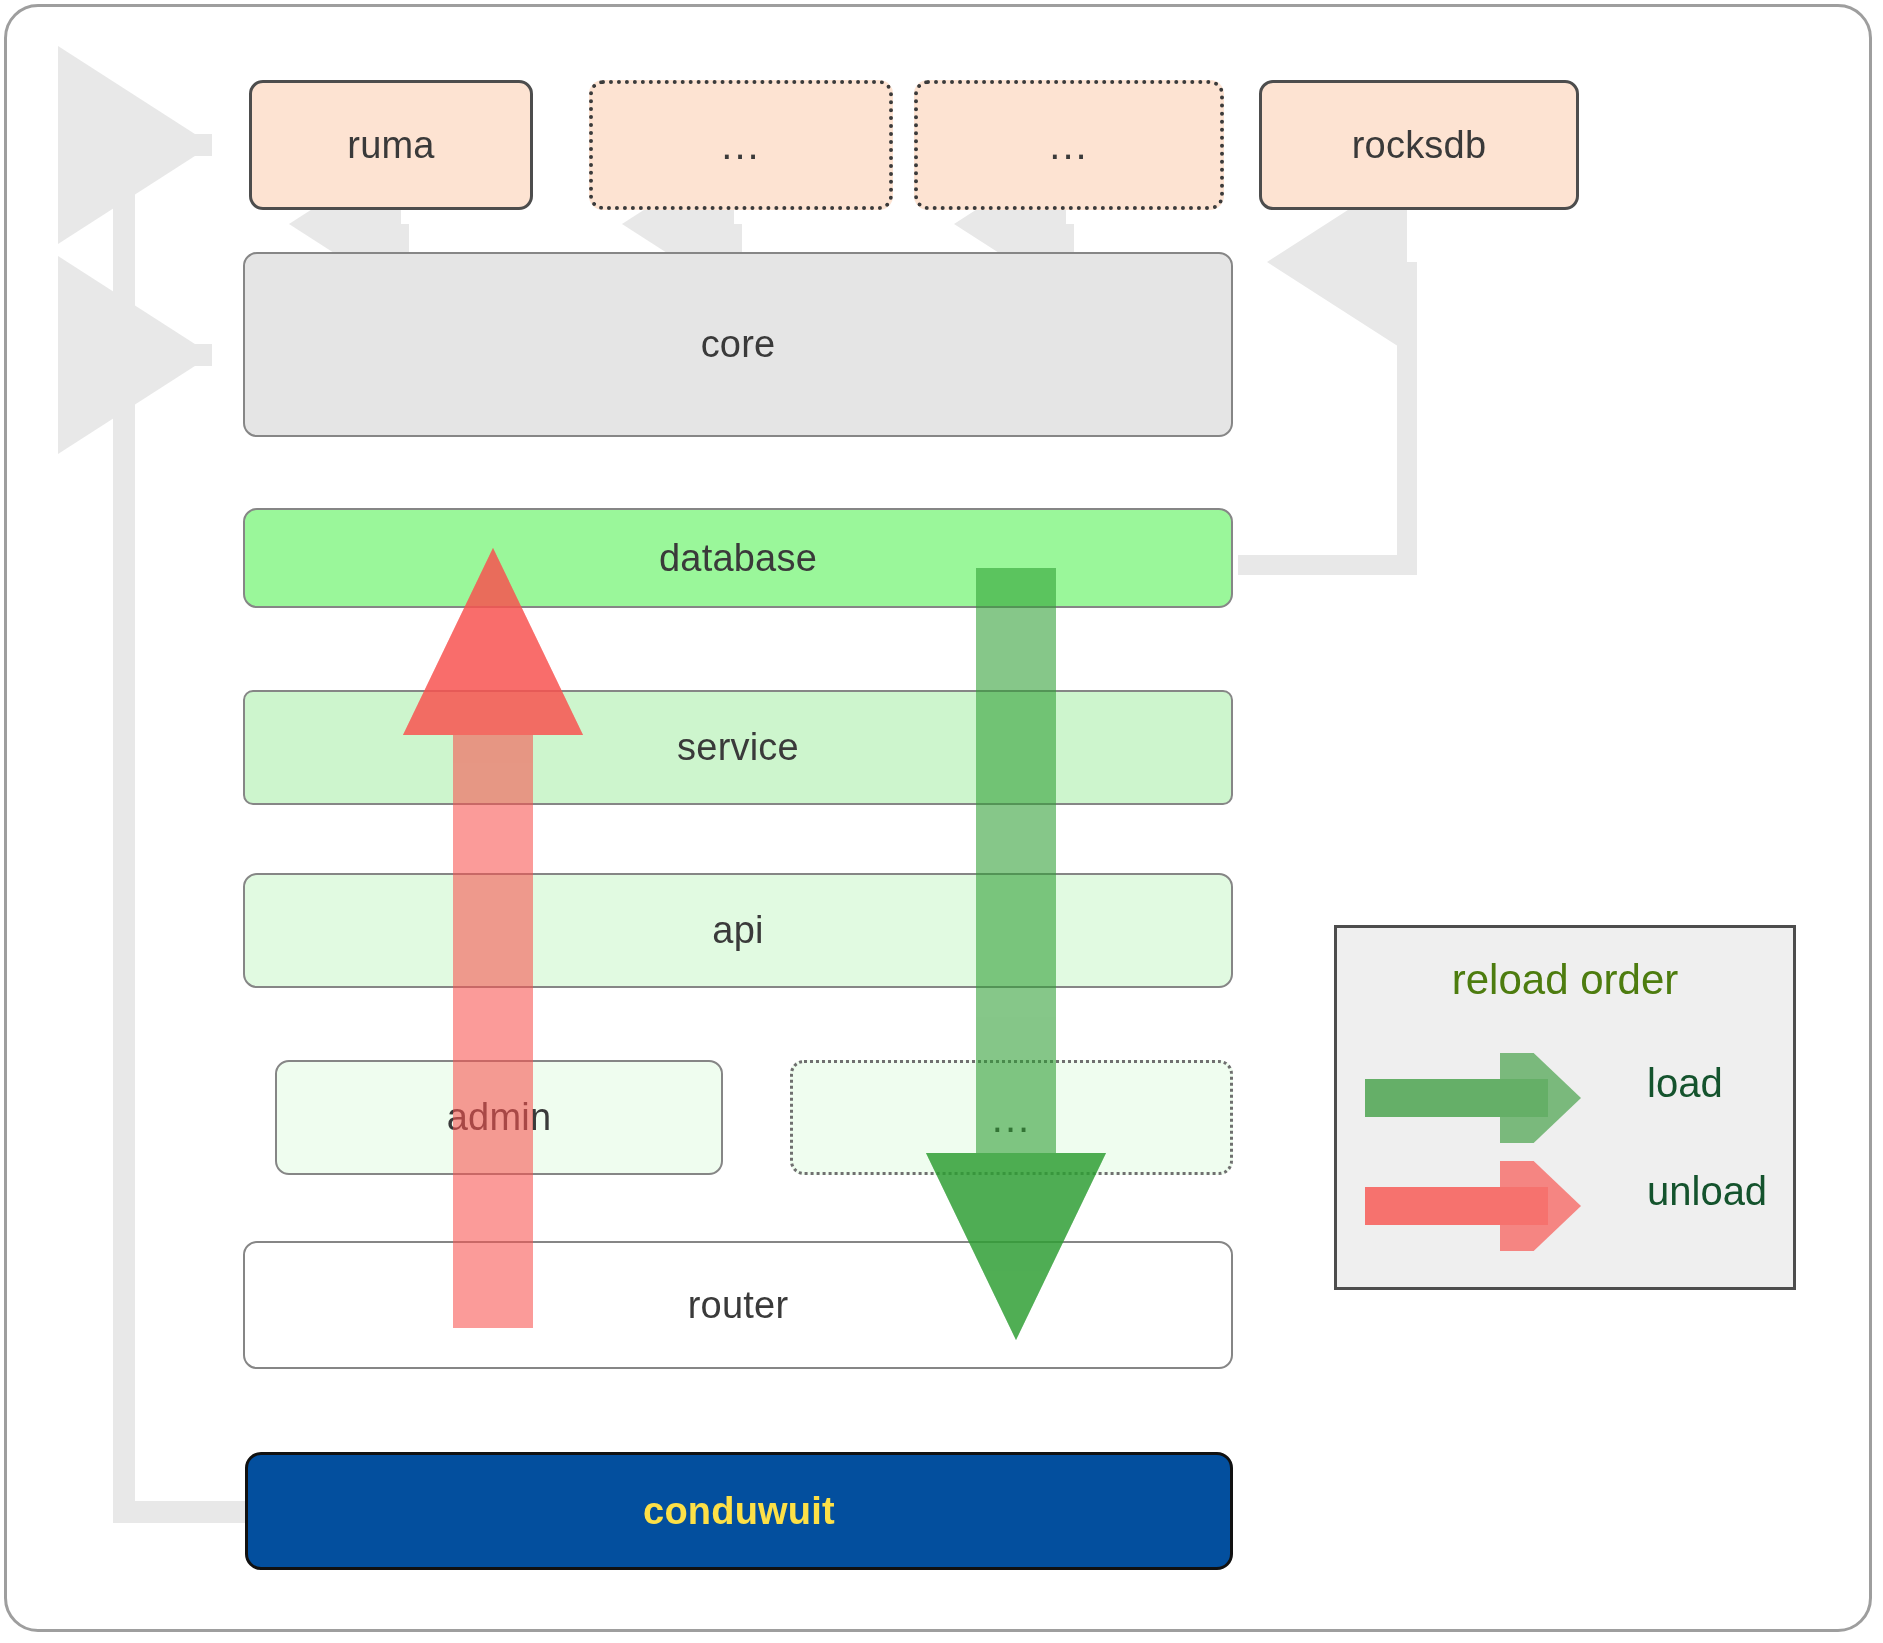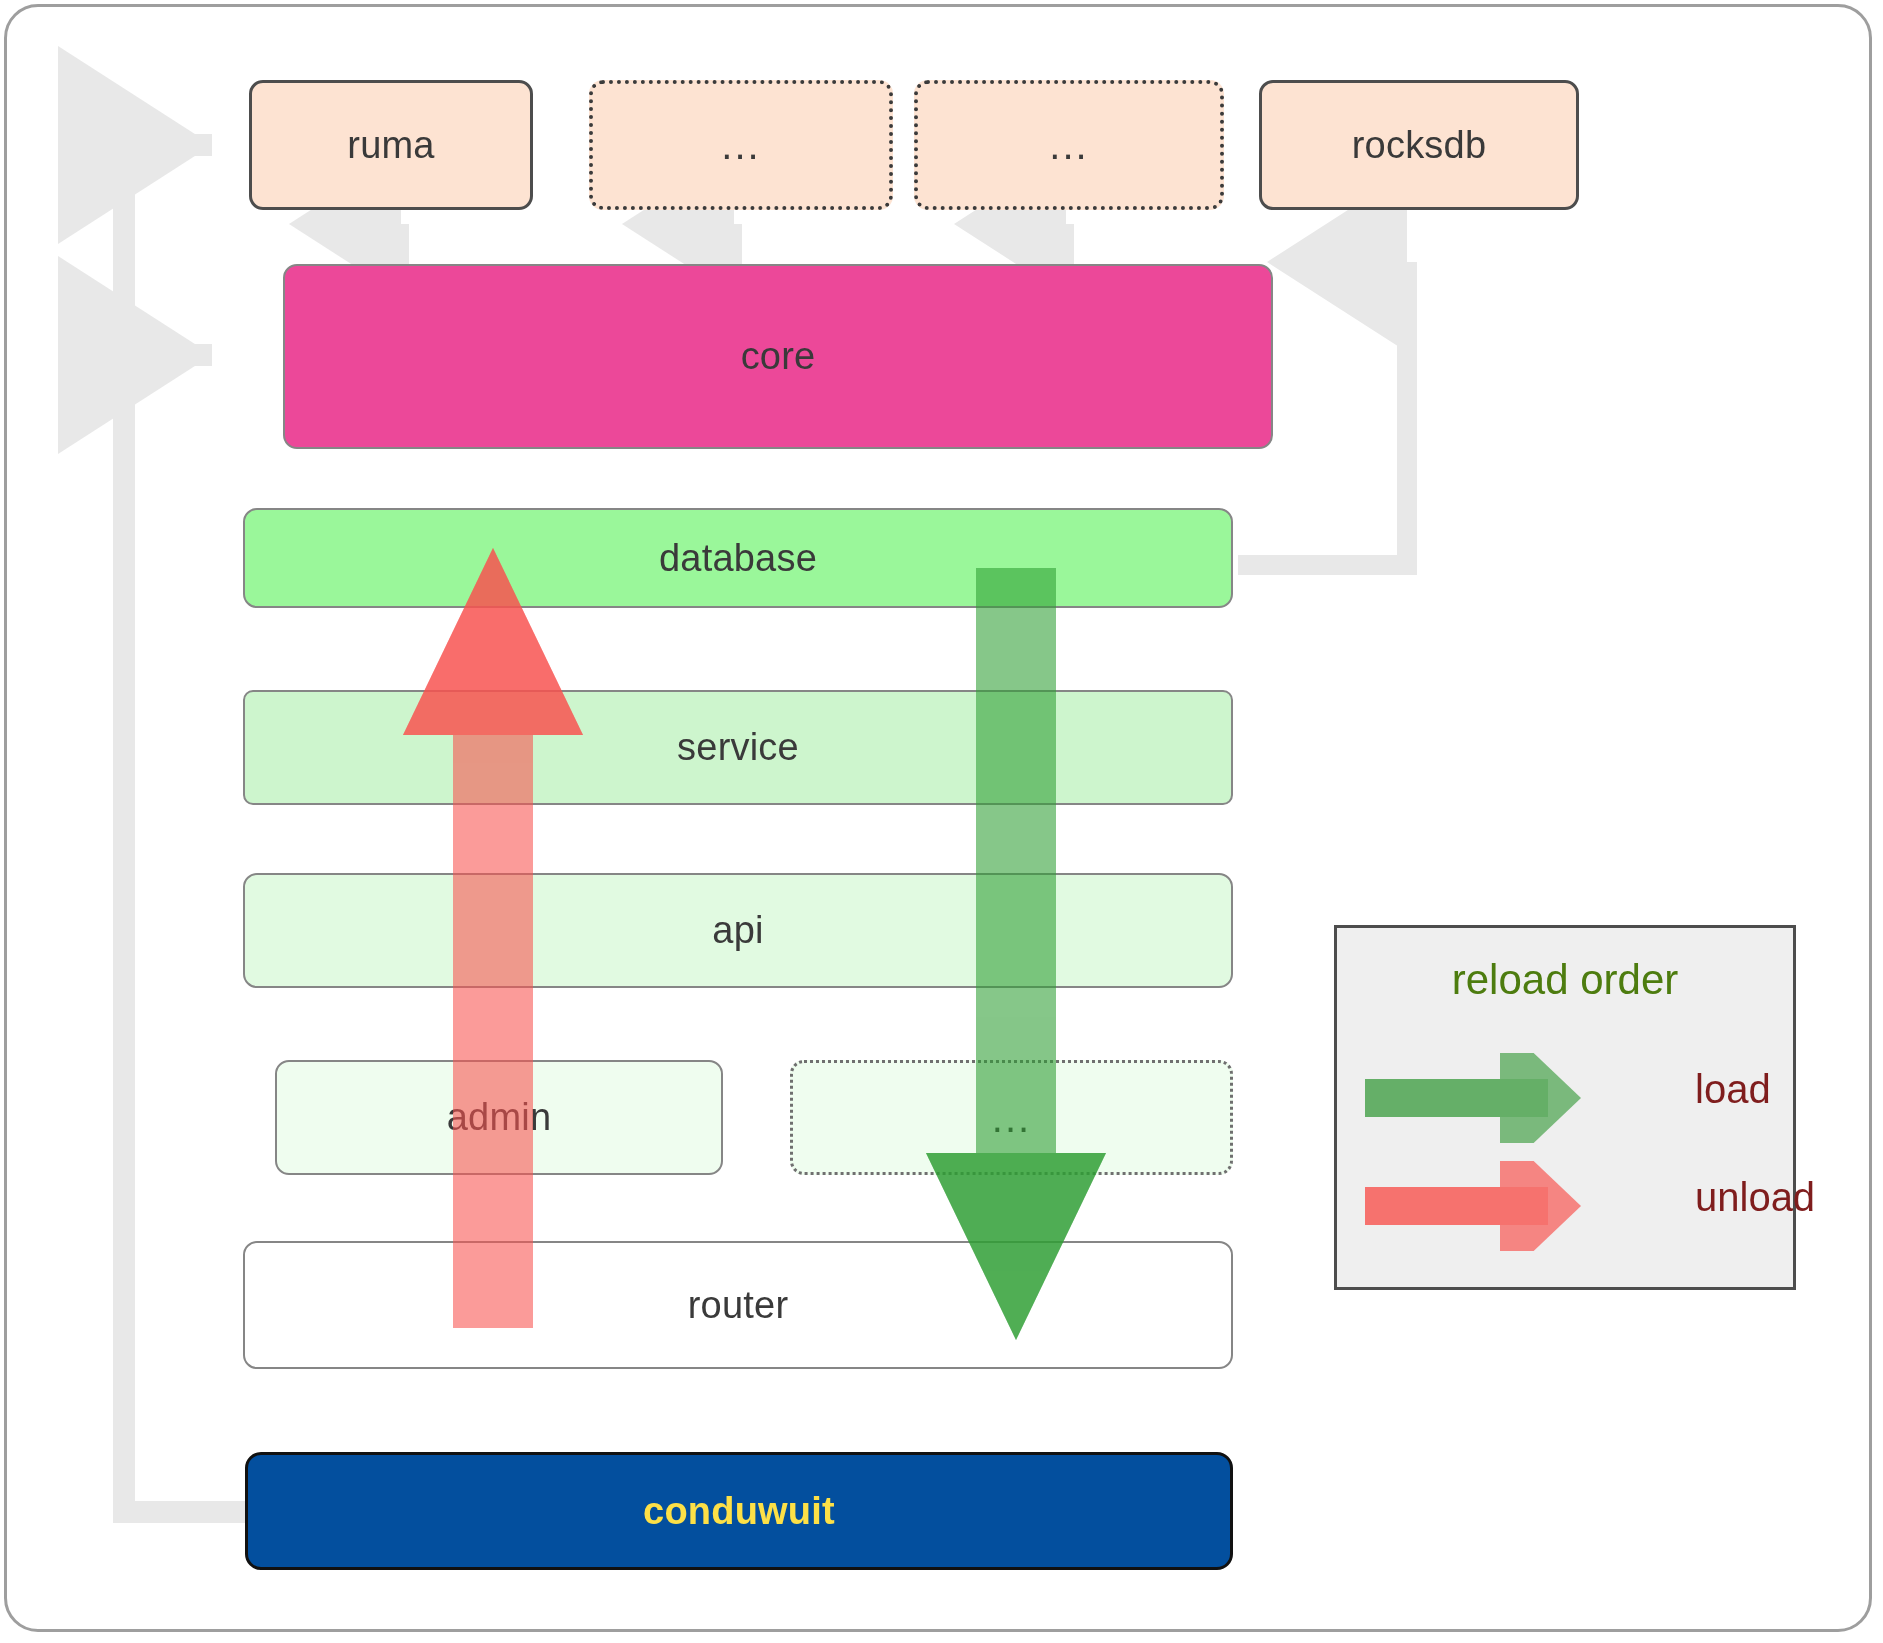--- a/index.html
+++ b/index.html
@@ -113,24 +113,23 @@
   }
   .legend-row {
     position: absolute;
     left: 0;
     width: 100%;
     height: 90px;
   }
   .legend-label {
     position: absolute;
     left: 310px;
-    top: 14px;
+    top: 8px;
     font-size: 40px;
-    color: #7f1d1d;
-    margin-left: 48px;
+    color: #14532d;
   }
   .legend-arrow {
     position: absolute;
     left: 28px;
     top: 0;
     width: 250px;
     height: 90px;
   }
 </style>
 </head>
@@ -168,21 +167,21 @@
   </div>
 
   <div class="node dep dotted" style="left:914px; width:310px;">
     <span class="lbl-dots">...</span>
   </div>
 
   <div class="node dep" style="left:1259px; width:320px;">
     <span>rocksdb</span>
   </div>
 
-  <div class="node layer" style="top:264px; height:185px; background:#ec4899;margin-left:40px;">
+  <div class="node layer" style="top:252px; height:185px; background:#e5e5e5;">
     <span>core</span>
   </div>
 
   <div class="node layer" style="top:508px; height:100px; background:#9af79a;">
     <span>database</span>
   </div>
 
   <div class="node layer" style="top:690px; height:115px; background:#cdf5cd;border-radius:10px;">
     <span>service</span>
   </div>

